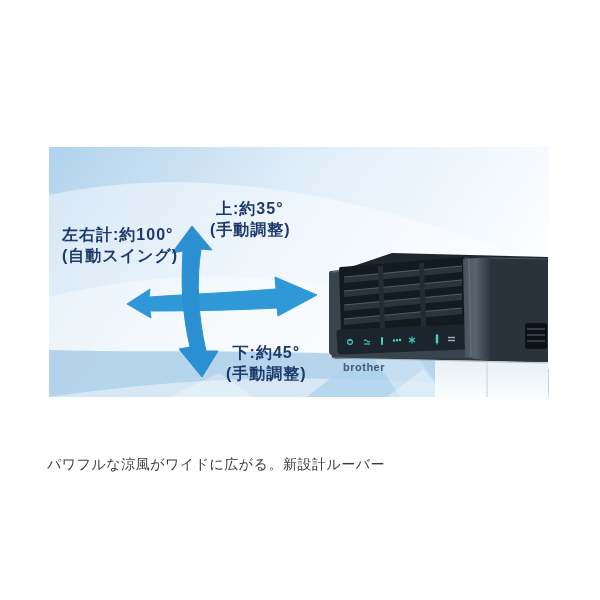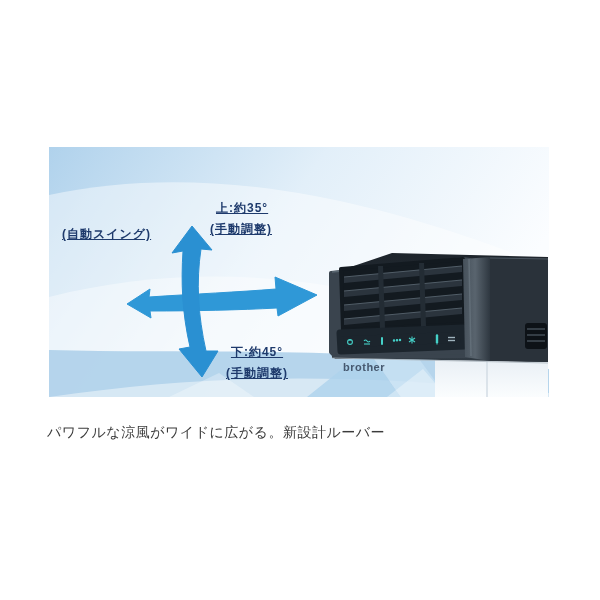--- a/index.html
+++ b/index.html
@@ -5,33 +5,33 @@
   html,body{margin:0;padding:0;}
   body{
     width:600px;height:600px;background:#ffffff;position:relative;overflow:hidden;
     font-family:"Liberation Sans","DejaVu Sans",sans-serif;
   }
   .photo{
     position:absolute;left:49px;top:147px;width:500px;height:250px;overflow:hidden;
   }
   .photo svg{position:absolute;left:0;top:0;display:block;}
   .label{
-    position:absolute;color:#1e3a6c;font-weight:bold;font-size:12px;line-height:21px;
-    letter-spacing:1px;white-space:nowrap;z-index:5;text-decoration:underline;
+    position:absolute;color:#1e3a6c;font-weight:bold;font-size:16px;line-height:21px;
+    letter-spacing:1px;white-space:nowrap;z-index:5;
   }
   .label .l1.indent{padding-left:6px;}
   .label-up{left:161px;top:51px;}
   .label-swing{left:13px;top:77px;}
   .label-down{left:177px;top:195px;text-align:center;}
   .brand{
     position:absolute;left:294px;top:214px;z-index:4;
     font-weight:bold;font-size:11px;letter-spacing:.5px;color:#46586f;
   }
   .caption{
-    position:absolute;left:47px;top:424px;width:520px;
+    position:absolute;left:47px;top:456px;width:520px;
     font-size:14px;letter-spacing:.5px;color:#3b3b3b;white-space:nowrap;
   }
 </style>
 </head>
 <body>
 
 <div class="photo">
   <svg width="500" height="250" viewBox="0 0 500 250">
     <defs>
       <linearGradient id="gBase" x1="0" y1="0" x2="1" y2="0.35">
@@ -148,20 +148,21 @@
       <path d="M78,157 L101,142 L100,150 C145,147 190,145 227,142 L226,130 L268,148 L229,169 L228,161 C190,163 145,164 101,164 L102,171 Z" fill="#2f98d7" stroke="#2f98d7" stroke-width="1" stroke-linejoin="round"></path>
       <path d="M143,79 L123,106 L134,104 C132,135 133,165 141,200 L130,202 L153,230 L169,204 L157,204 C149,168 147,135 152,102 L163,103 Z" fill="#2a90d2" stroke="#2a90d2" stroke-width="1" stroke-linejoin="round"></path>
     </g>
   </svg>
 
   <div class="label label-up">
     <div class="l1 indent">上:約35°</div>
     <div class="l2">(手動調整)</div>
   </div>
   <div class="label label-swing">
+    <div class="l1">左右計:約100°</div>
     <div class="l2">(自動スイング)</div>
   </div>
   <div class="label label-down">
     <div class="l1">下:約45°</div>
     <div class="l2">(手動調整)</div>
   </div>
 
   <div class="brand">brother</div>
 </div>
 

